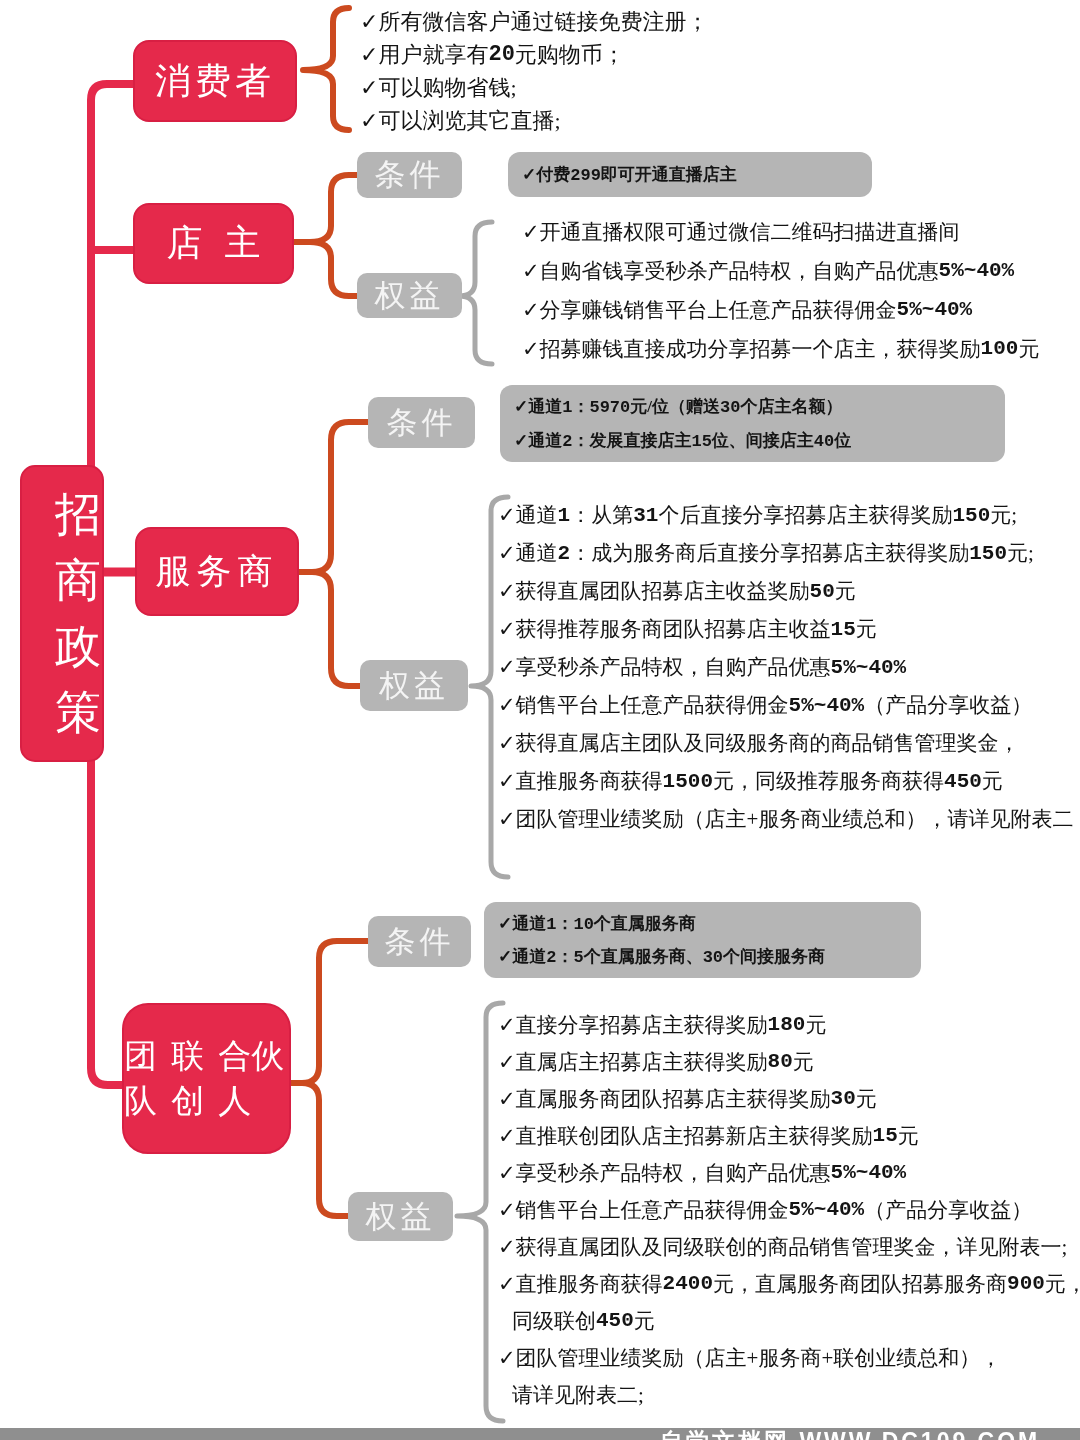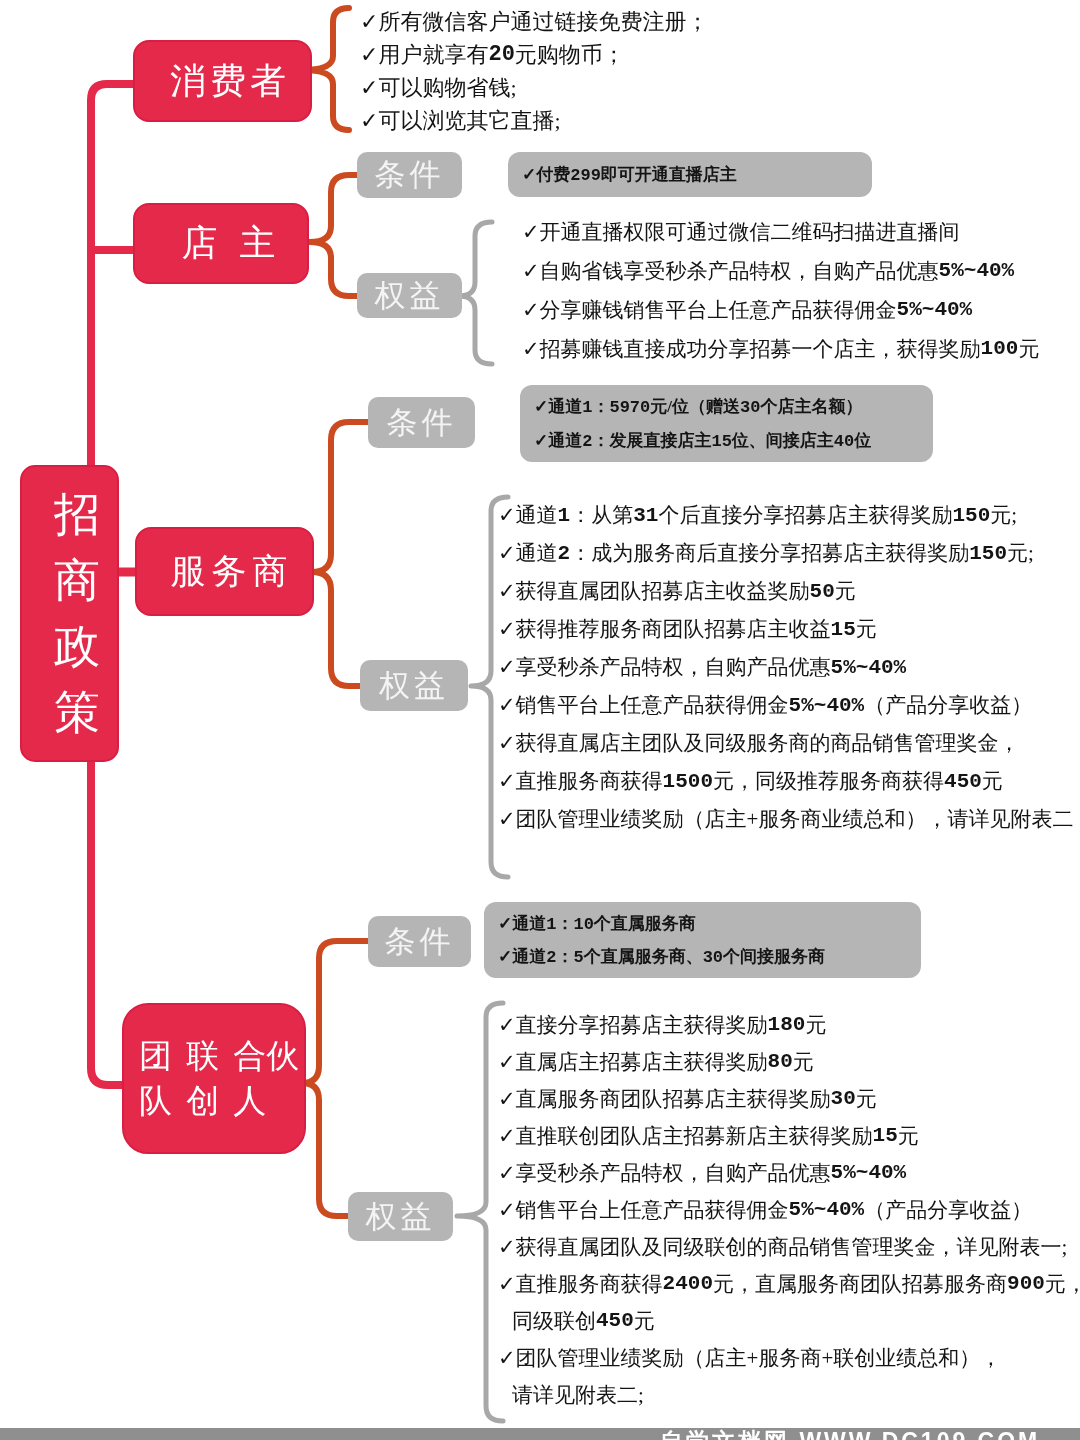--- a/index.html
+++ b/index.html
@@ -3,45 +3,45 @@
 <meta charset="utf-8">
 <style>
   html,body{margin:0;padding:0;background:#ffffff;}
   .canvas{
     position:relative;width:1080px;height:1440px;background:#ffffff;overflow:hidden;
     font-family:"Liberation Serif","DejaVu Serif",serif;color:#141414;
   }
   .connectors{position:absolute;left:0;top:0;width:1080px;height:1440px;z-index:1;}
   .node{
     position:absolute;z-index:2;display:flex;align-items:center;justify-content:center;
-    background:#e5294b;border:2px solid #d81f43;border-radius:16px;color:#ffffff;padding-left:15px;
+    background:#e5294b;border:2px solid #d81f43;border-radius:16px;color:#ffffff;
   }
   .node-consumer{left:133px;top:40px;width:160px;height:78px;font-size:36px;letter-spacing:4px;}
   .node-shopkeeper{left:133px;top:203px;width:157px;height:77px;font-size:36px;letter-spacing:22px;text-indent:22px;}
   .node-service{left:135px;top:527px;width:160px;height:85px;font-size:35px;letter-spacing:6px;}
   .node-partner{left:122px;top:1003px;width:165px;height:147px;flex-direction:row;font-size:33px;line-height:45px;border-radius:26px;}
-  .node-root{left:20px;top:465px;width:80px;height:293px;border-radius:15px;}
+  .node-root{left:20px;top:465px;width:80px;height:293px;border-radius:15px;justify-content:flex-end;}
   .vtext{width:48px;word-break:break-all;text-align:center;font-size:46px;line-height:66px;}
   .glabel{
     position:absolute;z-index:2;display:flex;align-items:center;justify-content:center;
     background:#b5b5b5;border-radius:10px;color:#f4f4f4;font-size:31px;letter-spacing:4px;
   }
   .gl-shop-cond{left:357px;top:152px;width:105px;height:46px;}
   .gl-shop-ben{left:357px;top:273px;width:105px;height:45px;}
   .gl-sp-cond{left:368px;top:397px;width:107px;height:51px;}
   .gl-sp-ben{left:360px;top:660px;width:108px;height:51px;}
   .gl-pt-cond{left:368px;top:916px;width:103px;height:51px;}
   .gl-pt-ben{left:348px;top:1192px;width:105px;height:49px;}
   .gbox{
     position:absolute;z-index:2;background:#b5b5b5;border-radius:12px;color:#141414;
     font-weight:700;font-size:17px;display:flex;flex-direction:column;justify-content:space-evenly;
     padding:0 14px;box-sizing:border-box;
   }
   .gb-shop{left:508px;top:152px;width:364px;height:45px;}
-  .gb-sp{left:520px;top:385px;width:413px;height:77px;}
+  .gb-sp{left:500px;top:385px;width:505px;height:77px;}
   .gb-pt{left:484px;top:902px;width:437px;height:76px;}
   .gbox .line{white-space:nowrap;}
   .list{position:absolute;z-index:2;font-size:21px;}
   .list .line{display:flex;align-items:center;white-space:nowrap;}
   .list .line.cont{padding-left:14px;}
   .list-consumer{left:360px;top:5px;font-size:22px;}
   .list-consumer .line{height:33px;}
   .list-shop{left:522px;top:212px;}
   .list-shop .line{height:39px;}
   .list-sp{left:498px;top:496px;}

